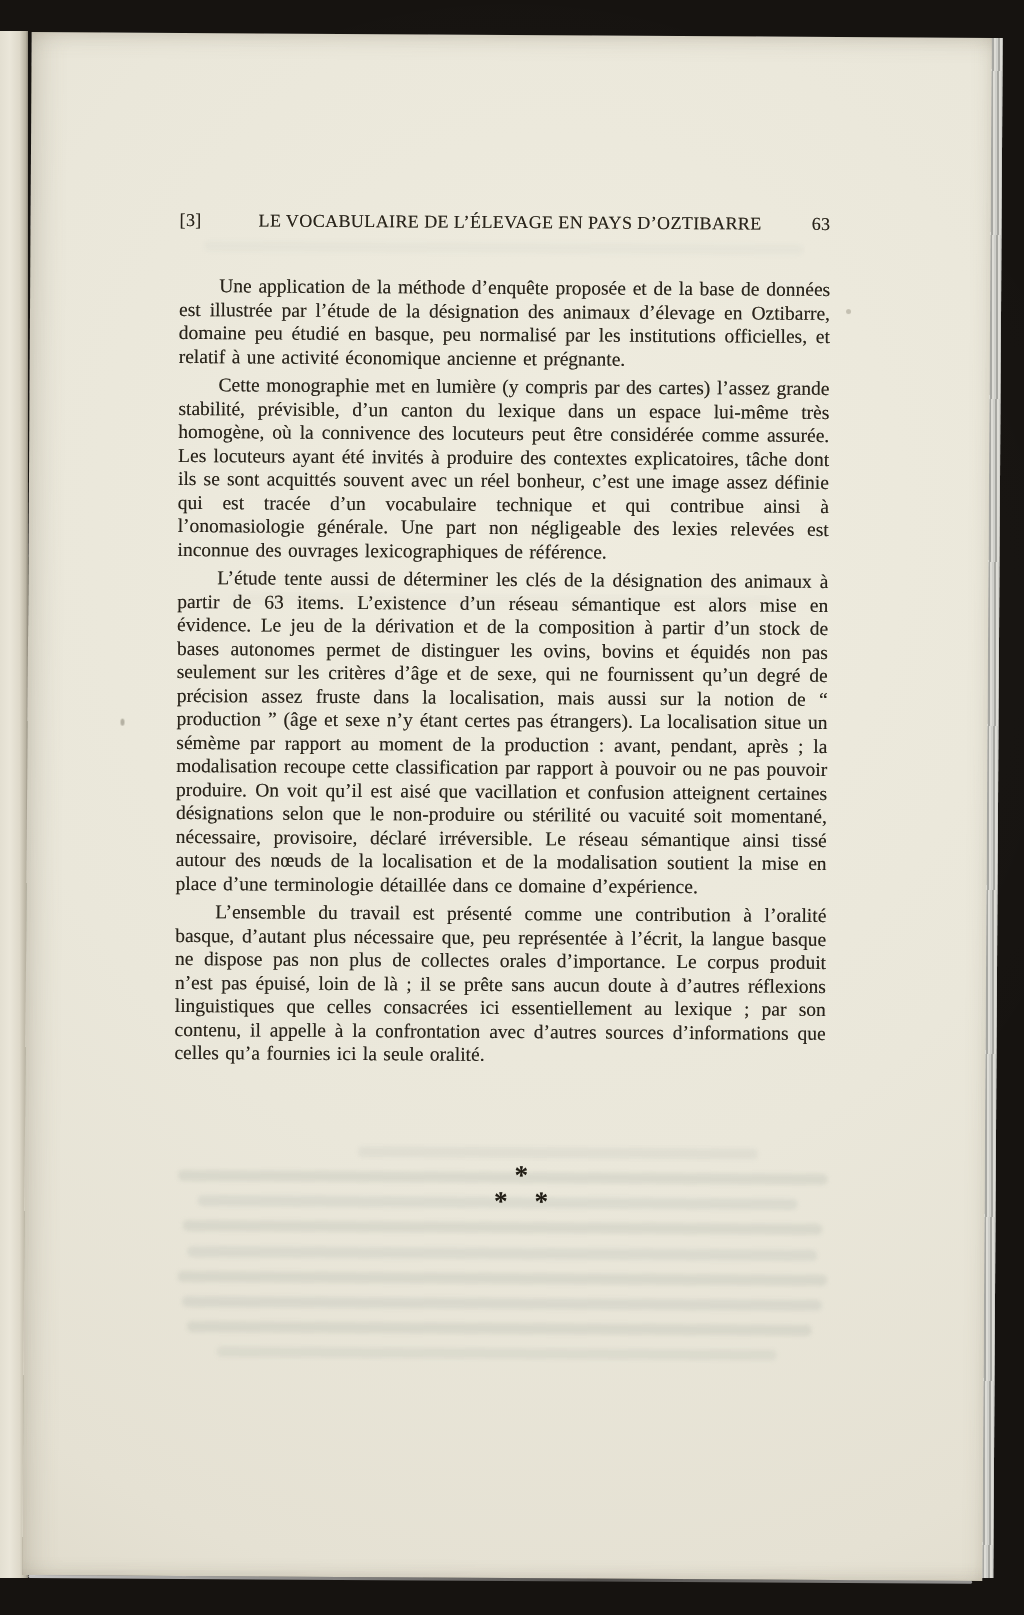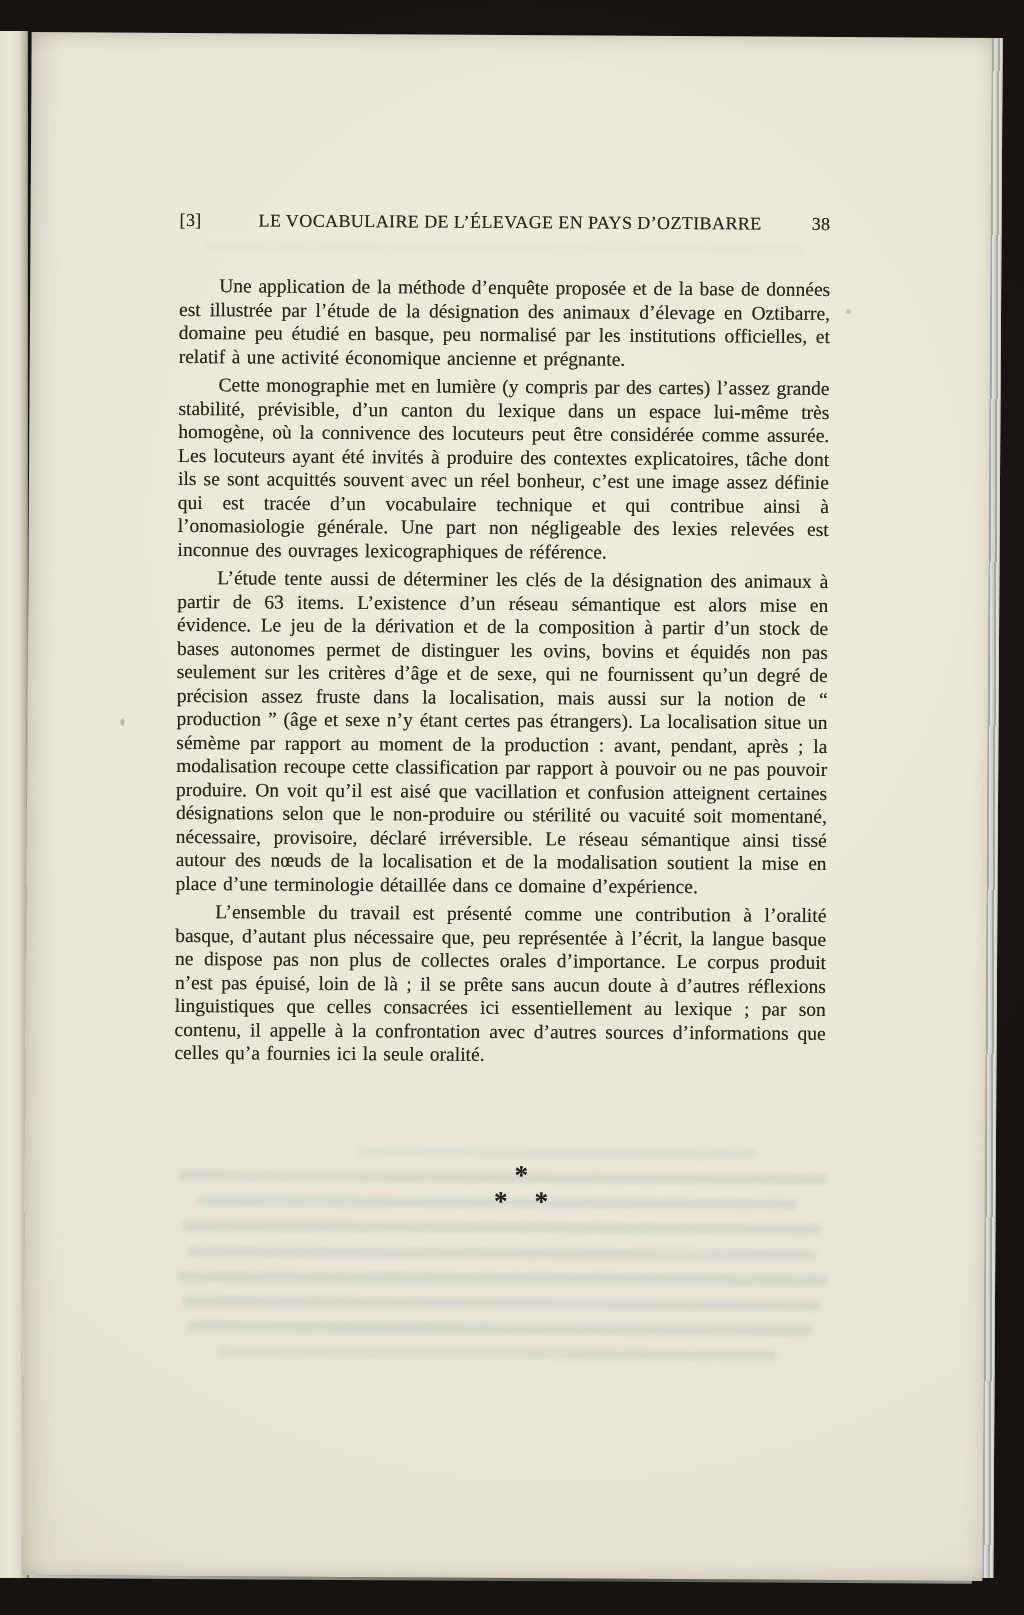--- a/index.html
+++ b/index.html
@@ -126,21 +126,21 @@
     <div class="bleed b12"></div>
 
     <div class="speck s1"></div>
     <div class="speck s2"></div>
 
     <div class="text-block">
 
       <div class="running-header">
         <span>[3]</span>
         <span class="title">LE VOCABULAIRE DE L’ÉLEVAGE EN PAYS D’OZTIBARRE</span>
-        <span>38</span>
+        <span>63</span>
       </div>
 
       <p class="para">Une application de la méthode d’enquête proposée et de la base de données est illustrée par l’étude de la désignation des animaux d’élevage en Oztibarre, domaine peu étudié en basque, peu normalisé par les institutions officielles, et relatif à une activité économique ancienne et prégnante.</p>
       <p class="para">Cette monographie met en lumière (y compris par des cartes) l’assez grande stabilité, prévisible, d’un canton du lexique dans un espace lui-même très homogène, où la connivence des locuteurs peut être considérée comme assurée. Les locuteurs ayant été invités à produire des contextes explicatoires, tâche dont ils se sont acquittés souvent avec un réel bonheur, c’est une image assez définie qui est tracée d’un vocabulaire technique et qui contribue ainsi à l’onomasiologie générale. Une part non négligeable des lexies relevées est inconnue des ouvrages lexicographiques de référence.</p>
       <p class="para">L’étude tente aussi de déterminer les clés de la désignation des animaux à partir de 63 items. L’existence d’un réseau sémantique est alors mise en évidence. Le jeu de la dérivation et de la composition à partir d’un stock de bases autonomes permet de distinguer les ovins, bovins et équidés non pas seulement sur les critères d’âge et de sexe, qui ne fournissent qu’un degré de précision assez fruste dans la localisation, mais aussi sur la notion de “ production ” (âge et sexe n’y étant certes pas étrangers). La localisation situe un sémème par rapport au moment de la production : avant, pendant, après ; la modalisation recoupe cette classification par rapport à pouvoir ou ne pas pouvoir produire. On voit qu’il est aisé que vacillation et confusion atteignent certaines désignations selon que le non-produire ou stérilité ou vacuité soit momentané, nécessaire, provisoire, déclaré irréversible. Le réseau sémantique ainsi tissé autour des nœuds de la localisation et de la modalisation soutient la mise en place d’une terminologie détaillée dans ce domaine d’expérience.</p>
       <p class="para">L’ensemble du travail est présenté comme une contribution à l’oralité basque, d’autant plus nécessaire que, peu représentée à l’écrit, la langue basque ne dispose pas non plus de collectes orales d’importance. Le corpus produit n’est pas épuisé, loin de là ; il se prête sans aucun doute à d’autres réflexions linguistiques que celles consacrées ici essentiellement au lexique ; par son contenu, il appelle à la confrontation avec d’autres sources d’informations que celles qu’a fournies ici la seule oralité.</p>
 
       <div class="asterism">
         <span class="star">*</span>
         <div class="row">

